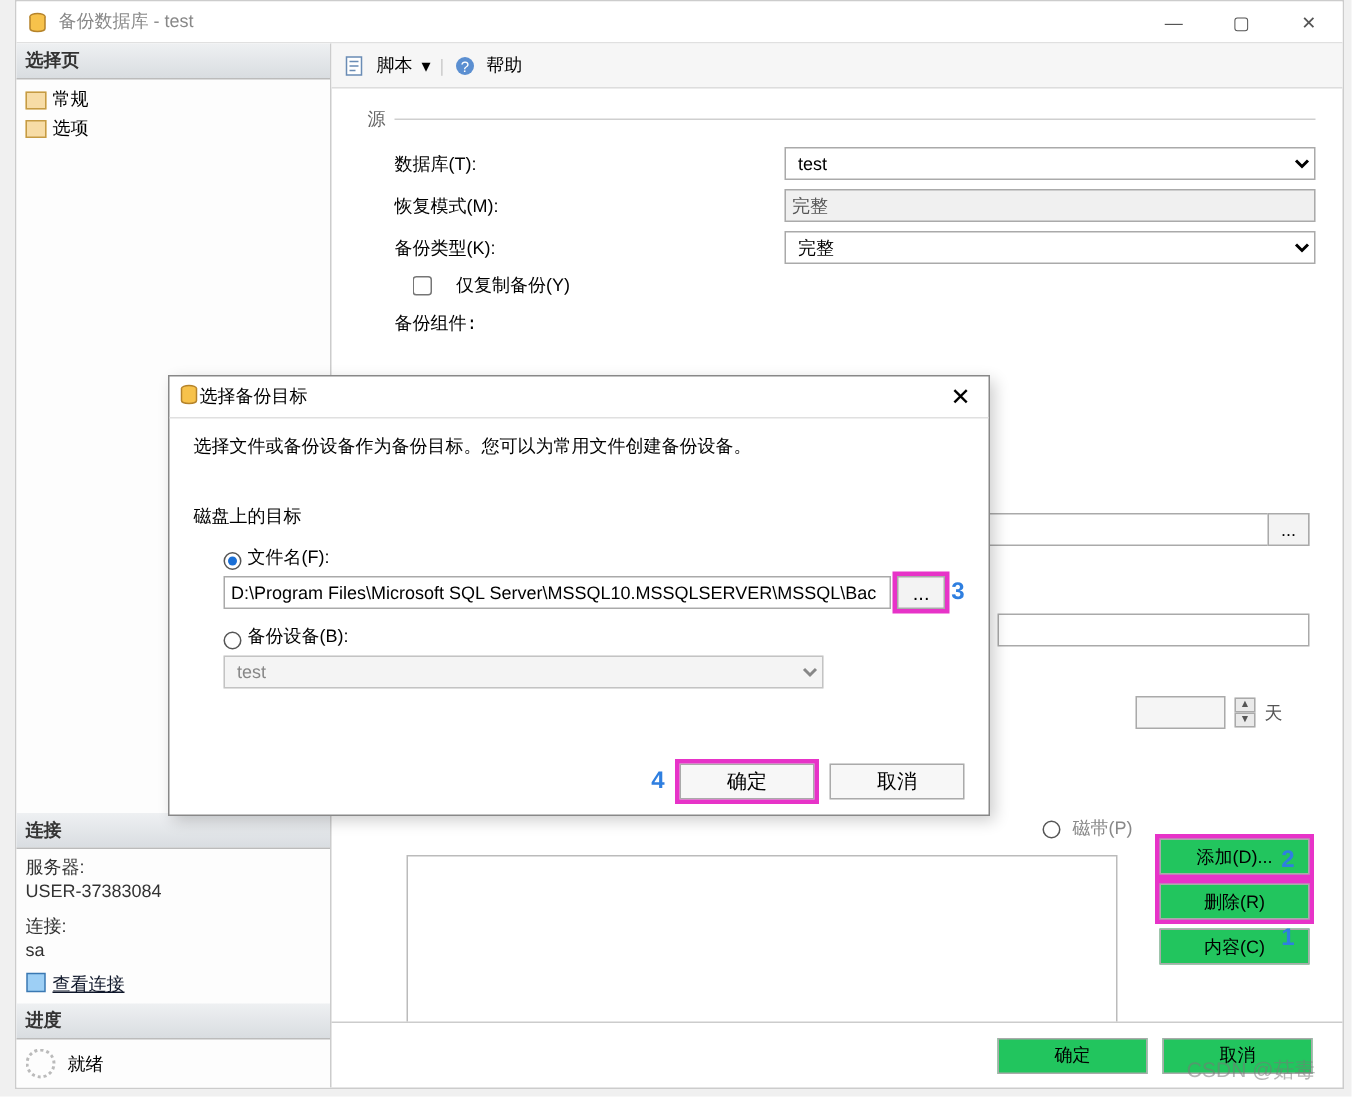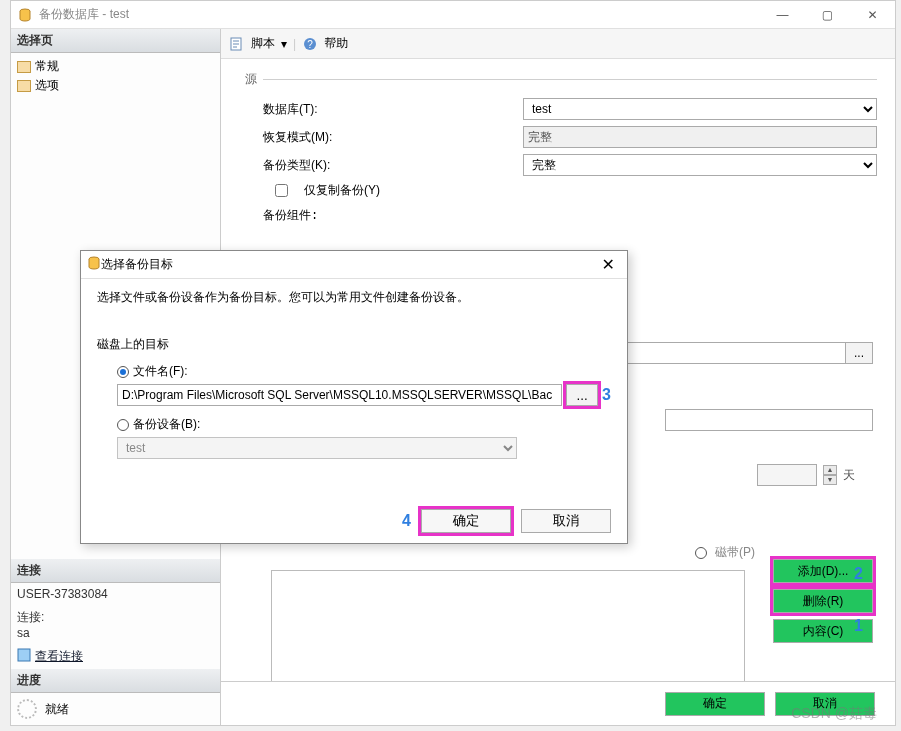--- a/index.html
+++ b/index.html
@@ -121,35 +121,35 @@
     }
     .footer {
       height: 44px;
       display: flex; align-items: center; justify-content: flex-end;
       gap: 10px; padding: 0 20px;
       border-top: 1px solid #ccc;
     }
     
     .modal {
       position: absolute;
-      left: 80px; top: 250px;
+      left: 112px; top: 250px;
       width: 548px; height: 294px;
       background: #fff;
       border: 1px solid #888;
       box-shadow: 3px 3px 10px rgba(0,0,0,.2);
     }
     .modal-title {
       height: 28px; display: flex; align-items: center; padding: 0 6px;
       border-bottom: 1px solid #e0e0e0;
     }
     .modal-title .close { margin-left: auto; font-size:16px; padding:0 6px; }
     .modal-body { padding: 10px 16px; }
     .modal-desc { margin-bottom: 30px; }
     .modal-section-label { margin-bottom: 10px; }
-    .radio-row { display:flex; align-items:center; margin: 4px 0 4px 20px; }
+    .radio-row { display:flex; align-items:flex-end; margin: 4px 0 4px 20px; }
     .modal .path-row { display:flex; align-items:center; margin-left:20px; gap:4px; }
     .modal .path-row input { flex:1; background:#fff; }
     .browse-btn {
       width:32px; height:22px; border:1px solid #aaa; background:#f3f3f3;
     }
     .hl-browse { outline: 3px solid #e733c8; }
     .modal select { margin-left:20px; width: 400px; }
     .modal-footer {
       position:absolute; bottom:10px; right:16px;
       display:flex; gap:10px; align-items:center;
@@ -197,20 +197,21 @@
           <span>常规</span>
         </div>
         <div class="sidebar-item">
           <span class="box"></span>
           <span>选项</span>
         </div>
       </div>
       <div class="filler"></div>
       <div class="section-header">连接</div>
       <div class="conn-sec">
+        <div>服务器:</div>
         <div>USER-37383084</div>
         <div style="height:8px"></div>
         <div>连接:</div>
         <div>sa</div>
         <div style="height:8px"></div>
         <div style="display:flex; align-items:center; gap:4px;">
           <span>
             <svg width="14" height="14">
                 <rect x="1" y="1" width="12" height="12" fill="#9dcff5" stroke="#3a78b2"></rect>
               </svg>

